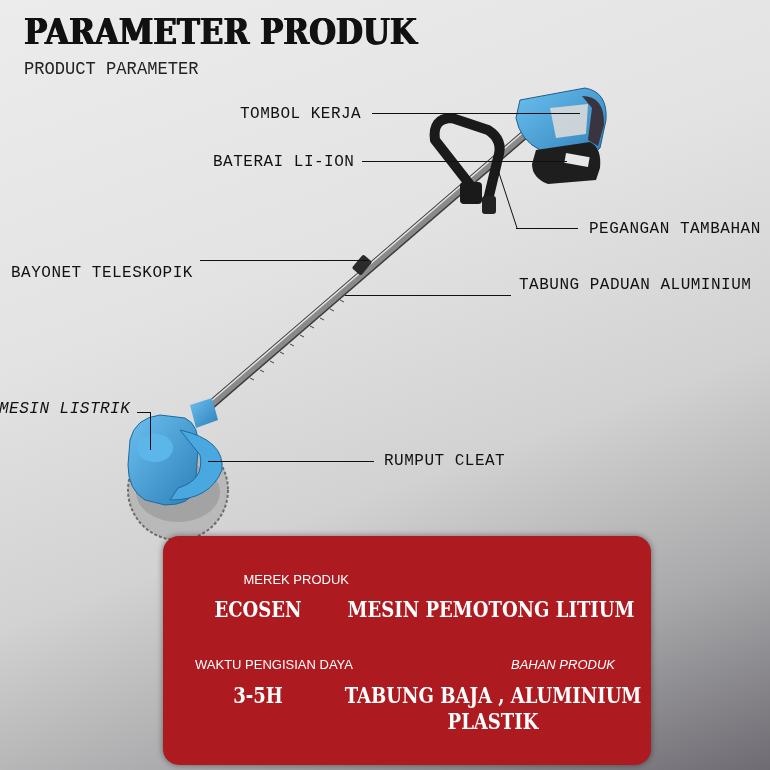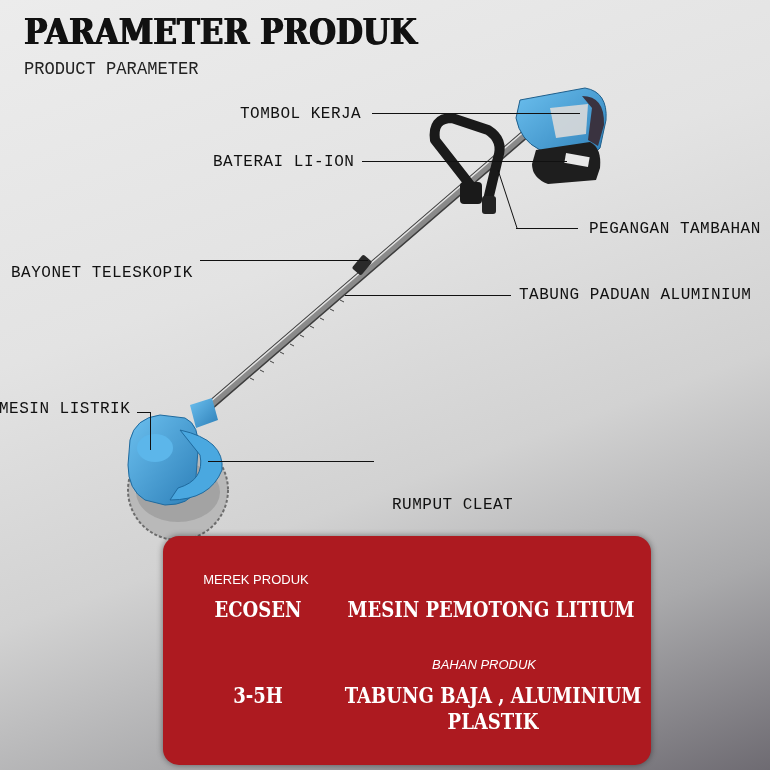--- a/index.html
+++ b/index.html
@@ -26,21 +26,21 @@
   }
   .line { position:absolute; background:#111; }
   svg.tool { position:absolute; left:0; top:0; }
   .card {
     position:absolute; left:163px; top:536px; width:488px; height:229px;
     background:#ad1a20; border-radius:16px;
     box-shadow: 0 0 6px rgba(0,0,0,0.45);
   }
   .cap {
     position:absolute; font-family:"Liberation Sans", sans-serif;
-    font-size:13px; color:#fff; text-align:center; white-space:nowrap;
+    font-size:13px; color:#fff; text-align:right; white-space:nowrap;
   }
   .val {
     position:absolute; font-family:"DejaVu Serif", serif; font-weight:900;
     color:#fff; text-align:center; white-space:nowrap;
     font-size:22px; line-height:26px;
     transform: scaleX(0.82);
   }
 </style>
 </head>
 <body>
@@ -107,34 +107,35 @@
 
 <div class="label" style="left:589px; top:220px;text-align:right;">PEGANGAN TAMBAHAN</div>
 <div class="line" style="left:516px; top:228px; width:62px; height:1px;"></div>
 <svg style="position:absolute;left:0;top:0" width="770" height="770">
     <line x1="498" y1="170" x2="517" y2="228" stroke="#111" stroke-width="1"></line>
   </svg>
 
 <div class="label" style="left:11px; top:264px;">BAYONET TELESKOPIK</div>
 <div class="line" style="left:200px; top:260px; width:168px; height:1px;"></div>
 
-<div class="label" style="left:519px; top:286px;">TABUNG PADUAN ALUMINIUM</div>
+<div class="label" style="left:519px; top:276px;">TABUNG PADUAN ALUMINIUM</div>
 <div class="line" style="left:345px; top:295px; width:166px; height:1px;"></div>
 
-<div class="label" style="left:-1px; top:400px;">MESIN LISTRIK</div>
+<div class="label" style="left:-1px; top:400px;font-style:italic;">MESIN LISTRIK</div>
 <div class="line" style="left:137px; top:412px; width:14px; height:1px;"></div>
 <div class="line" style="left:150px; top:412px; width:1px; height:38px;"></div>
 
-<div class="label" style="left:392px; top:452px;margin-top:44px;">RUMPUT CLEAT</div>
+<div class="label" style="left:384px; top:452px;">RUMPUT CLEAT</div>
 <div class="line" style="left:208px; top:461px; width:166px; height:1px;"></div>
 
 <div class="card">
   <div class="cap" style="left:0; width:186px; top:36px;">MEREK PRODUK</div>
   <div class="val" style="left:0; width:190px; top:60px;">ECOSEN</div>
 
   <div class="val" style="left:150px; width:356px; top:60px;">MESIN PEMOTONG LITIUM</div>
 
+  <div class="cap" style="left:0; width:190px; top:121px;">WAKTU PENGISIAN DAYA</div>
   <div class="val" style="left:0; width:190px; top:146px;">3-5H</div>
 
   <div class="cap" style="left:190px; width:262px; top:121px;font-style:italic;">BAHAN PRODUK</div>
   <div class="val" style="left:140px; width:380px; top:146px;">TABUNG BAJA , ALUMINIUM</div>
   <div class="val" style="left:140px; width:380px; top:172px;">PLASTIK</div>
 </div>
 
 </body></html>

